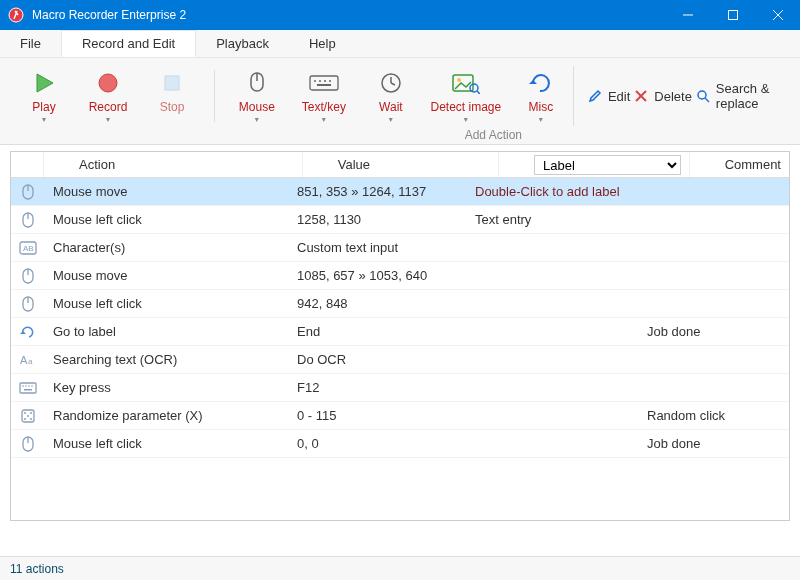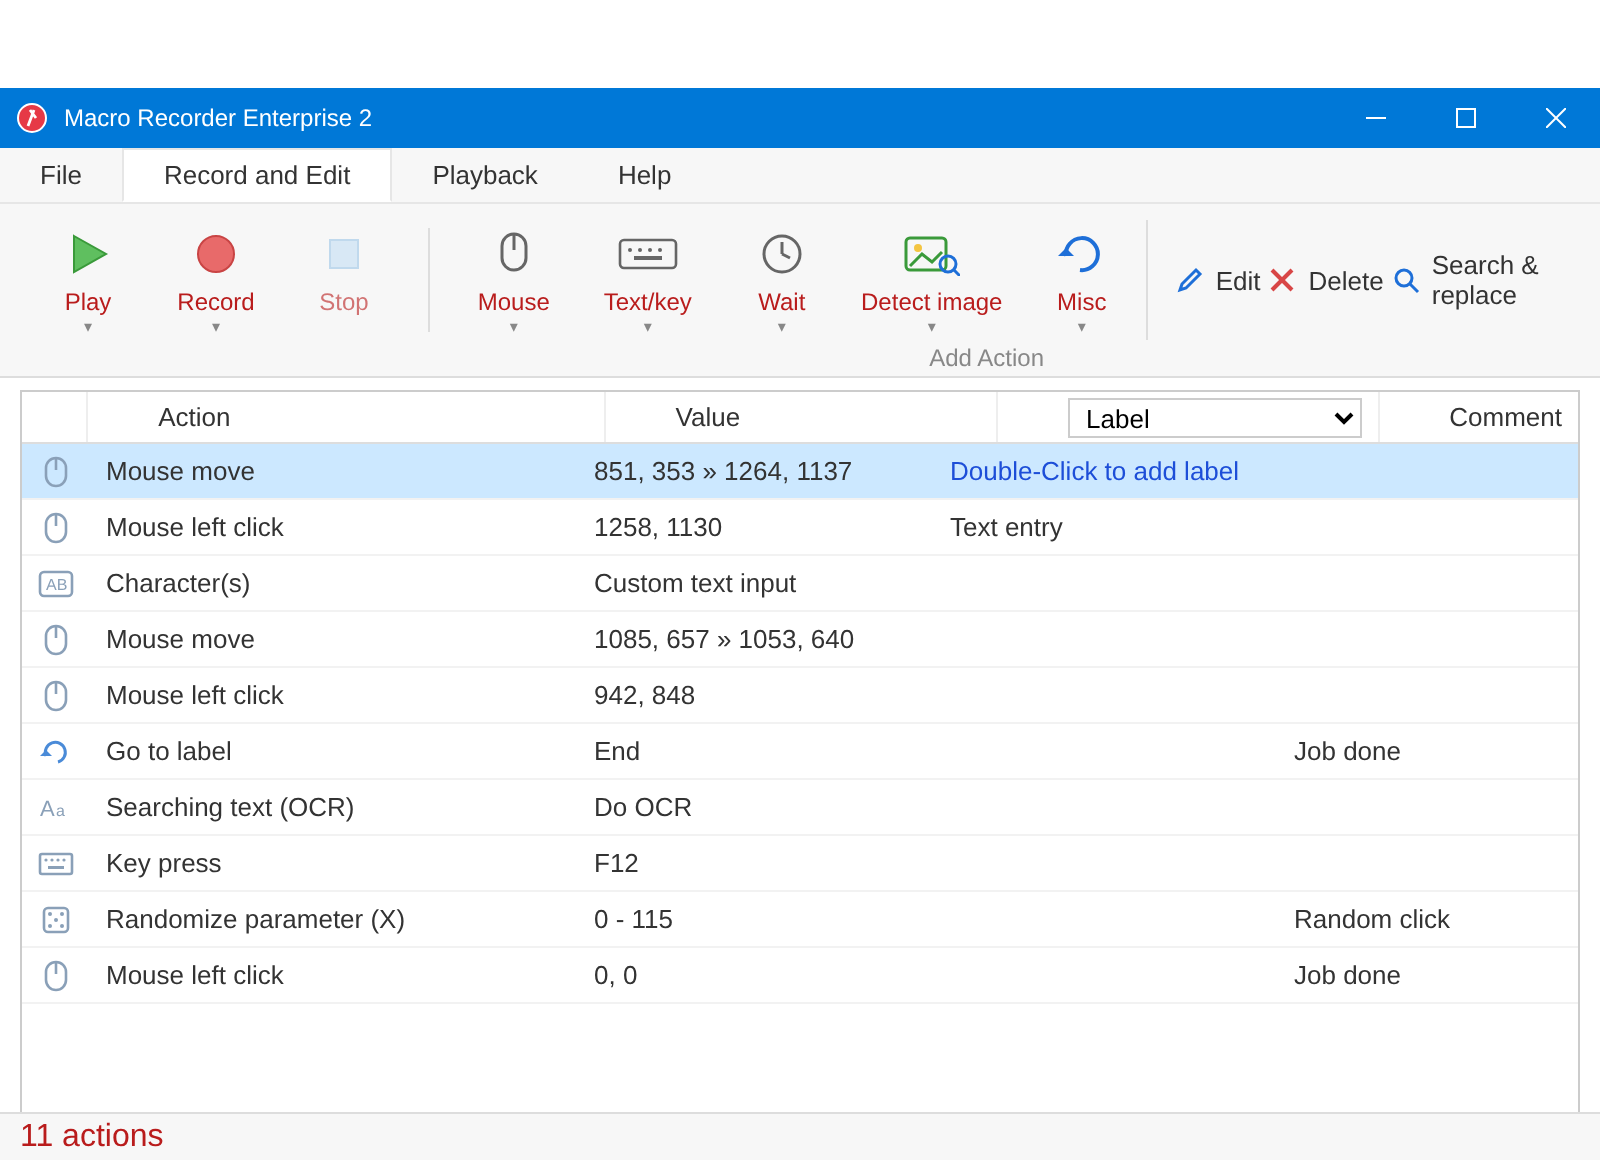--- a/index.html
+++ b/index.html
@@ -1,18 +1,18 @@
 <!DOCTYPE html>
 <html><head>
 <meta charset="utf-8">
 <style>
 * { box-sizing: border-box; margin: 0; padding: 0; font-family: "Segoe UI", Tahoma, sans-serif; }
 body { width: 800px; height: 580px; background: #fff; overflow: hidden; font-size: 13px; color: #333; }
 
-.titlebar { height: 30px; background: #0078d7; color: #fff; display: flex; align-items: center; padding: 0 0 0 8px; margin-top: 44px; }
+.titlebar { height: 30px; background: #0078d7; color: #fff; display: flex; align-items: center; padding: 0 0 0 8px; }
 .titlebar .icon-wrap { width: 16px; height: 16px; margin-right: 8px; display: inline-flex; align-items: center; justify-content: center; }
 .titlebar .title { flex: 1; font-size: 12px; }
 .winbtns { display: flex; height: 100%; }
 .winbtn { width: 45px; height: 100%; display: flex; align-items: center; justify-content: center; cursor: pointer; }
 
 .menubar { height: 28px; background: #f7f7f7; display: flex; border-bottom: 1px solid #e6e6e6; }
 .menuitem { padding: 0 20px; display: flex; align-items: center; cursor: pointer; font-size: 13px; height: 100%; }
 .menuitem.active { background: #fff; border: 1px solid #e6e6e6; border-bottom: 1px solid #fff; margin-bottom: -1px; }
 
 .toolbar { background: #f7f7f7; padding: 8px 12px 2px 12px; border-bottom: 1px solid #ddd; }
@@ -42,27 +42,27 @@
 .grid-body::-webkit-scrollbar { width: 16px; }
 .grid-body::-webkit-scrollbar-track { background: #f0f0f0; }
 .grid-body::-webkit-scrollbar-thumb { background: #c8c8c8; }
 .grow { display: flex; align-items: center; height: 28px; border-bottom: 1px solid #f2f2f2; }
 .grow.selected { background: #cce8ff; }
 .gc { padding: 0 8px; white-space: nowrap; overflow: hidden; text-overflow: ellipsis; }
 .gc-icon { width: 34px; display: flex; align-items: center; justify-content: center; }
 .gc-action { width: 244px; }
 .gc-value { width: 178px; }
 .gc-label { width: 172px; color: #333; }
-.gc-label.placeholder { color: #1d4ed8; }
+.gc-label.placeholder { color: #7f1d1d; }
 .gc-comment { flex: 1; }
 
 .img-thumb { width: 16px; height: 16px; background: #1a2a5a; display: inline-block; position: relative; }
 .img-thumb::after { content: ""; position: absolute; inset: 2px; background: linear-gradient(135deg,#2a7ad4 40%,#fff 40%,#fff 55%,#2a7ad4 55%); }
 
-.statusbar { position: absolute; bottom: 0; left: 0; right: 0; height: 24px; background: #f7f7f7; border-top: 1px solid #ddd; display: flex; align-items: center; padding: 0 10px; font-size: 16px; color: #b91c1c; margin-top: 28px; }
+.statusbar { position: absolute; bottom: 0; left: 0; right: 0; height: 24px; background: #f7f7f7; border-top: 1px solid #ddd; display: flex; align-items: center; padding: 0 10px; font-size: 12px; color: #0c4a6e; margin-top: 28px; }
 
 svg { display: block; }
 </style>
 </head>
 <body>
 
 <div class="titlebar">
   <span class="icon-wrap">
     <svg width="16" height="16" viewBox="0 0 16 16">
         <circle cx="8" cy="8" r="7" fill="#e63946" stroke="#fff" stroke-width="1"></circle>

